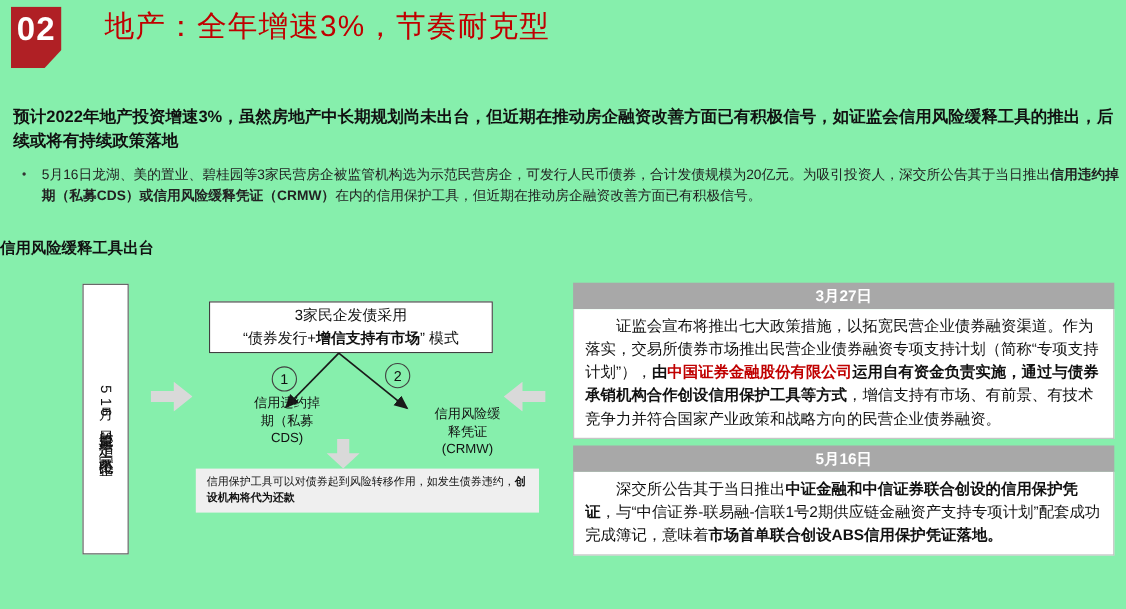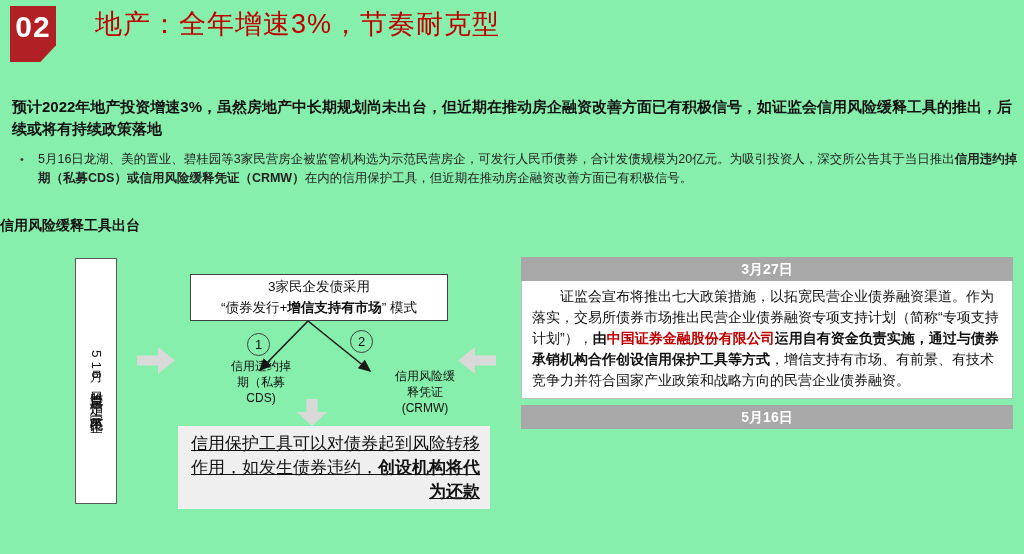--- a/index.html
+++ b/index.html
@@ -59,23 +59,22 @@
   }
   .circle-1{left:247px;top:333px;}
   .circle-2{left:350px;top:330px;}
   .branch-label{
     position:absolute;font-size:12px;line-height:1.35;color:#111;text-align:center;
   }
   .branch-label.left{left:190px;top:358px;width:64px;margin-left:39px;}
   .branch-label.right{left:370px;top:368px;width:66px;margin-left:22px;}
   .note-box{
     position:absolute;left:178px;top:426px;width:312px;box-sizing:border-box;
-    background:#efefef;padding:6px 10px;font-size:17px;line-height:1.4;color:#111;
-    text-align:right;
-    text-decoration:underline;
+    background:#efefef;padding:6px 10px;font-size:10px;line-height:1.4;color:#111;
+    text-align:left;
   }
   
   .timeline{
     position:absolute;left:521px;top:257px;width:492px;display:flex;
     flex-direction:column;gap:6px;
   }
   .tl-section{display:flex;flex-direction:column;}
   .tl-date{
     background:#a8a8a8;color:#fff;font-weight:bold;font-size:14px;height:24px;
     line-height:24px;text-align:center;
@@ -147,18 +146,21 @@
 
   <div class="timeline">
     <div class="tl-section">
       <div class="tl-date">3月27日</div>
       <div class="tl-body">
         <span>证监会宣布将推出七大政策措施，以拓宽民营企业债券融资渠道。作为落实，交易所债券市场推出民营企业债券融资专项支持计划（简称“专项支持计划”），</span><span class="b">由</span><span class="red-b">中国证券金融股份有限公司</span><span class="b">运用自有资金负责实施，通过与债券承销机构合作创设信用保护工具等方式</span><span>，增信支持有市场、有前景、有技术竞争力并符合国家产业政策和战略方向的民营企业债券融资。</span>
       </div>
     </div>
     <div class="tl-section">
       <div class="tl-date">5月16日</div>
+      <div class="tl-body">
+        <span>深交所公告其于当日推出</span><span class="b">中证金融和中信证券联合创设的信用保护凭证</span><span>，与“中信证券-联易融-信联1号2期供应链金融资产支持专项计划”配套成功完成簿记，意味着</span><span class="b">市场首单联合创设ABS信用保护凭证落地。</span>
+      </div>
     </div>
   </div>
 
   <div class="source">资料来源：公开资料整理, 浙商证券研究所</div>
 
 </div>
 
 </body></html>

